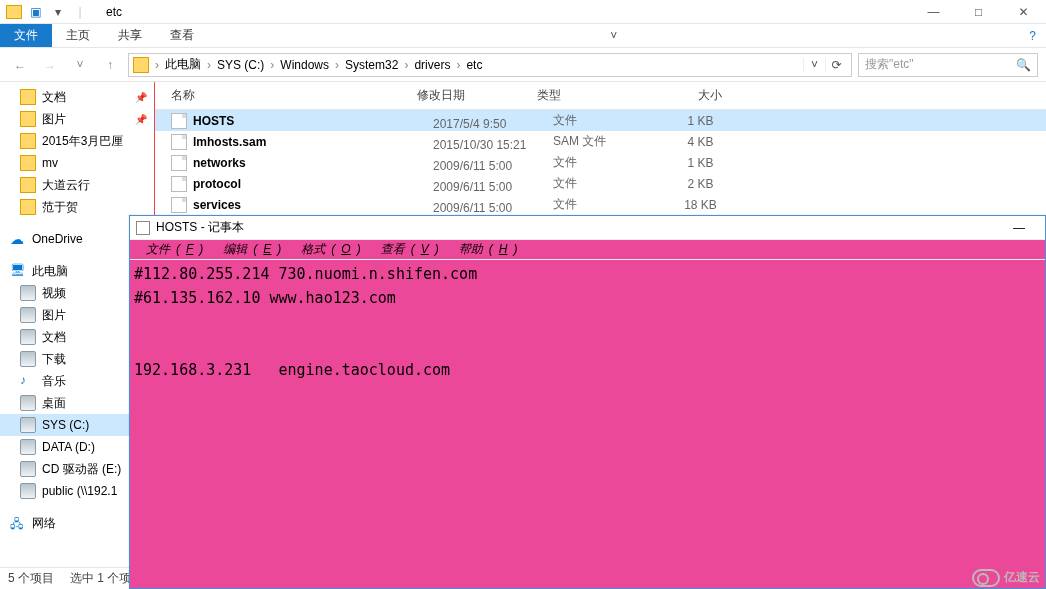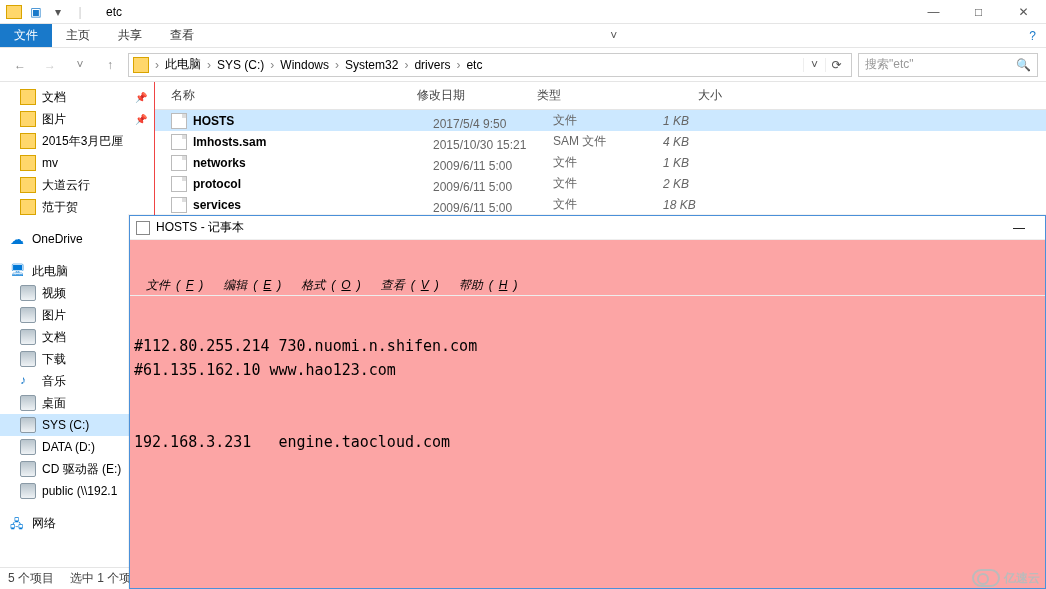--- a/index.html
+++ b/index.html
@@ -53,38 +53,38 @@
 .colheader .col-type { width: 110px; }
 .colheader .col-size { width: 75px; text-align:right; }
 .filelist { flex:1; }
 .filerow { height: 21px; display:flex; align-items:center; padding-left: 16px; }
 .filerow.sel { background: #cce8ff; }
 .filerow .fico { width:16px; height:16px; border:1px solid #bbb; background:#fff; margin-right:6px; position:relative; }
 .filerow .fico::after { content:""; position:absolute; top:0; right:0; width:4px; height:4px; background:#ddd; }
 .filerow .c-name { width: 240px; font-weight: bold; }
 .filerow .c-date { width: 120px; color:#666;margin-top:6px; }
 .filerow .c-type { width: 110px; color:#666; }
-.filerow .c-size { width: 75px; text-align:left; color:#666;font-style:italic; }
+.filerow .c-size { width: 75px; text-align:center; color:#666; }
 
 
 .statusbar { position:absolute; bottom:0; left:0; height:22px; border-top:1px solid #e5e5e5; display:flex; align-items:center; padding:0 8px; gap:16px; color:#444; width:155px; background:#fff; }
 
 
-.notepad { position:absolute; left:129px; top:215px; right:0; bottom:0; background:#fca5a5; border:1px solid #4a90d9; box-shadow: 0 0 0 1px rgba(0,0,0,0.05); display:flex; flex-direction:column;gap:36px; }
+.notepad { position:absolute; left:129px; top:215px; right:0; bottom:0; background:#ec4899; border:1px solid #4a90d9; box-shadow: 0 0 0 1px rgba(0,0,0,0.05); display:flex; flex-direction:column; }
 .notepad .np-title { height:24px; background:#fff; display:flex; align-items:center; padding:0 6px; gap:6px; border-bottom:1px solid #eee; }
 .notepad .np-title .npico { width:14px; height:14px; border:1px solid #888; background:#fff; }
 .notepad .np-title .controls { margin-left:auto; display:flex; }
 .notepad .np-title .controls div { width:40px; text-align:center; }
 .notepad .np-menu { height:20px; display:flex; align-items:center; gap:2px; padding:0 4px; border-bottom:1px solid #eee; }
 .notepad .np-menu span { padding: 0 6px; font-style: italic; }
 .notepad .np-menu .accel { text-decoration: underline; }
 .notepad .np-body { flex:1; padding:2px 4px; font-family: "SimSun","NSimSun",monospace; font-size:15px; white-space:pre; line-height:24px; color:#000; }
 
 
-.watermark { position:absolute; right:6px; bottom:2px; color:#bbb; font-size:18px; font-weight:bold; display:flex; align-items:center; gap:4px; }
+.watermark { position:absolute; right:6px; bottom:2px; color:#bbb; font-size:18px; font-weight:bold; display:flex; gap:4px; }
 .watermark .logo { width:28px; height:18px; border:2px solid #bbb; border-radius:10px; position:relative; }
 .watermark .logo::before { content:""; position:absolute; left:3px; top:2px; width:8px; height:8px; border:2px solid #bbb; border-radius:50%; }
 </style>
 </head>
 <body>
 
 <div class="titlebar">
   <div class="qat">
     <span class="ico">
         <span class="folder-ico" style="width:16px;height:14px;display:inline-block"></span>

